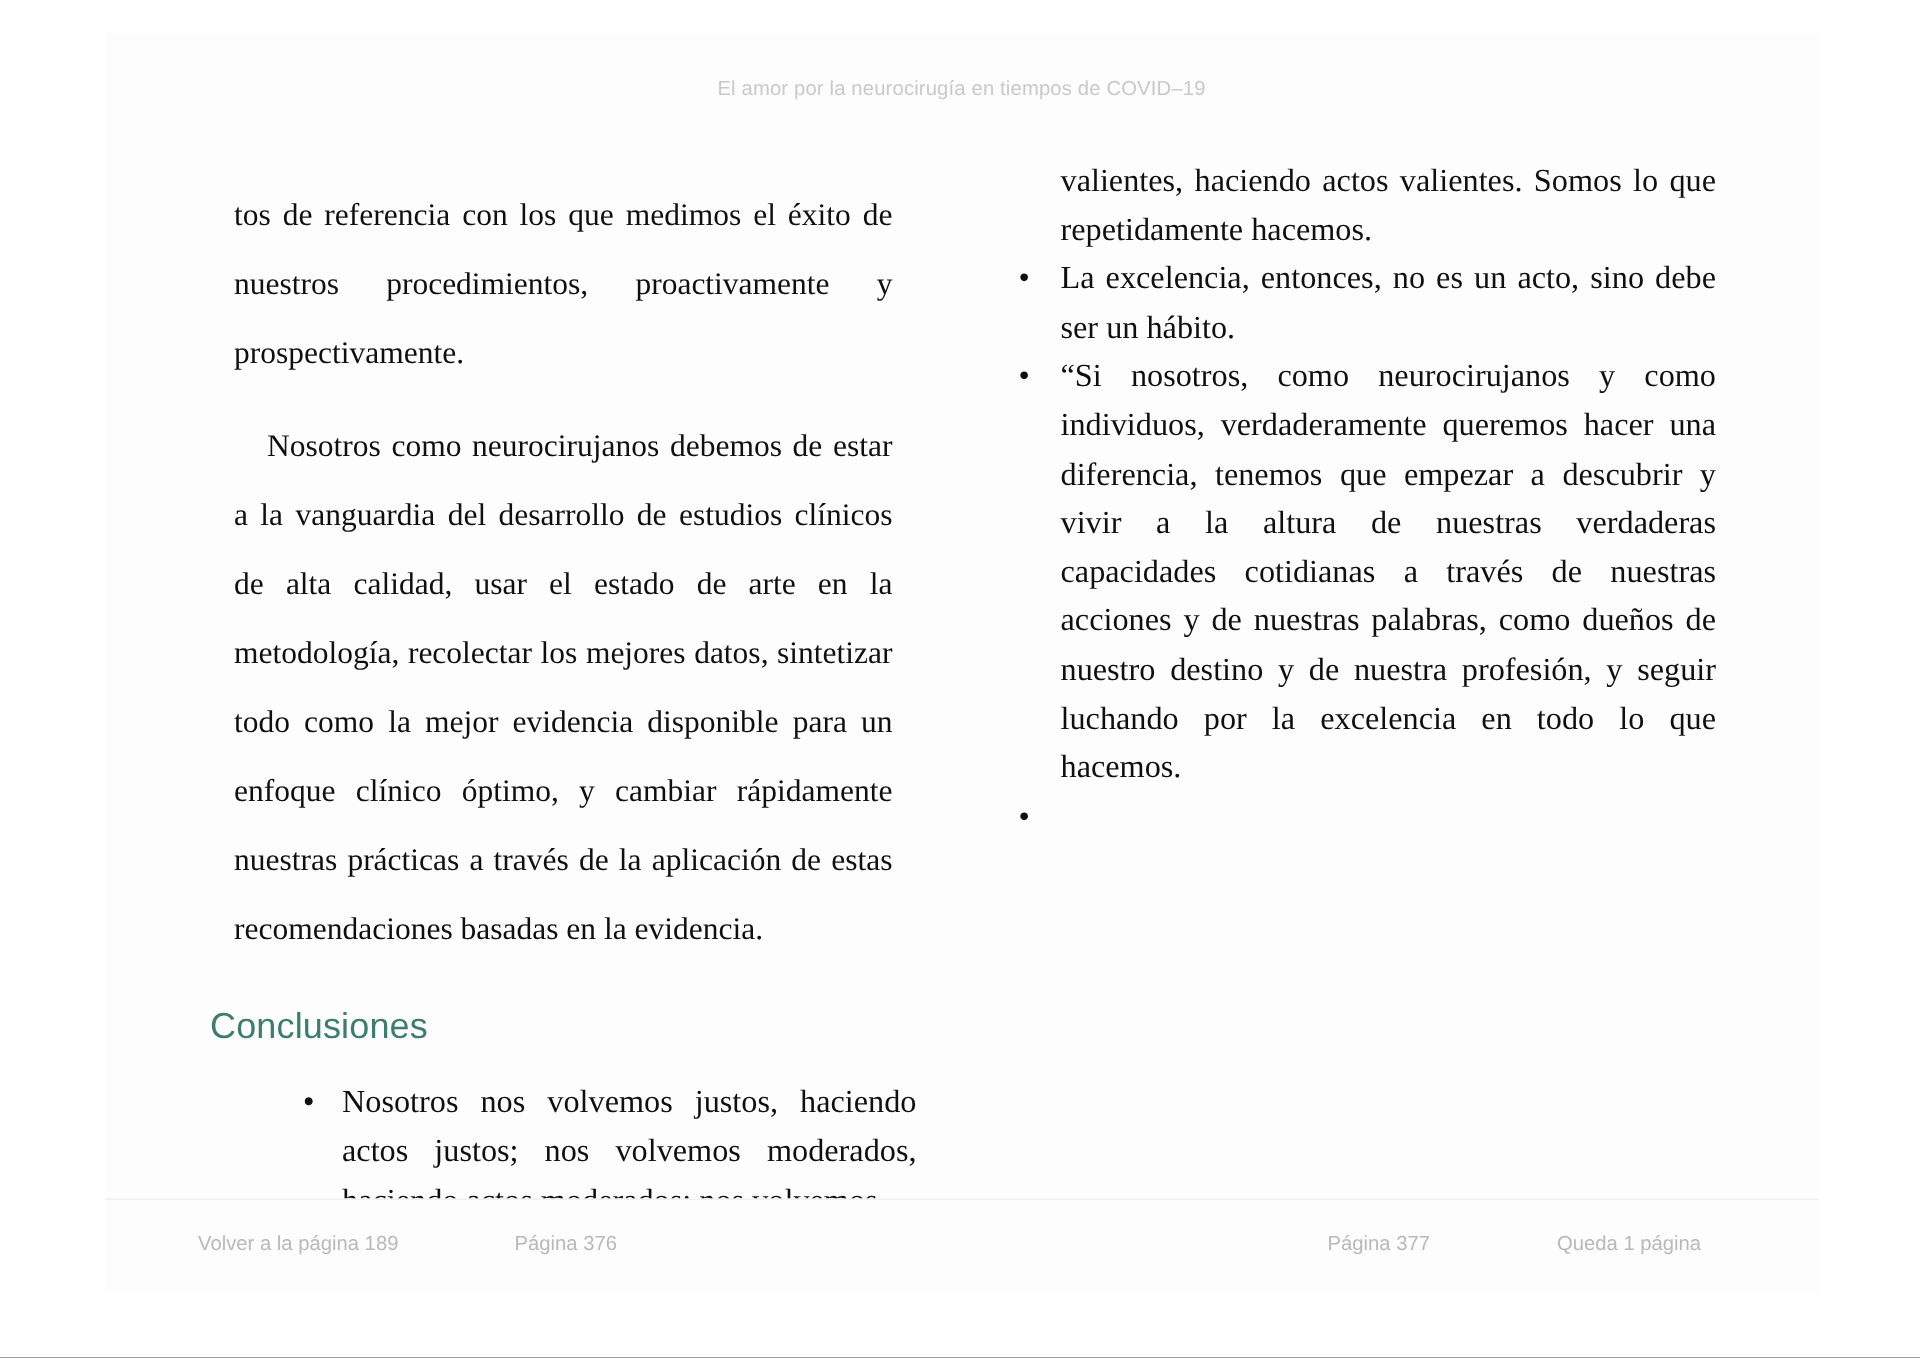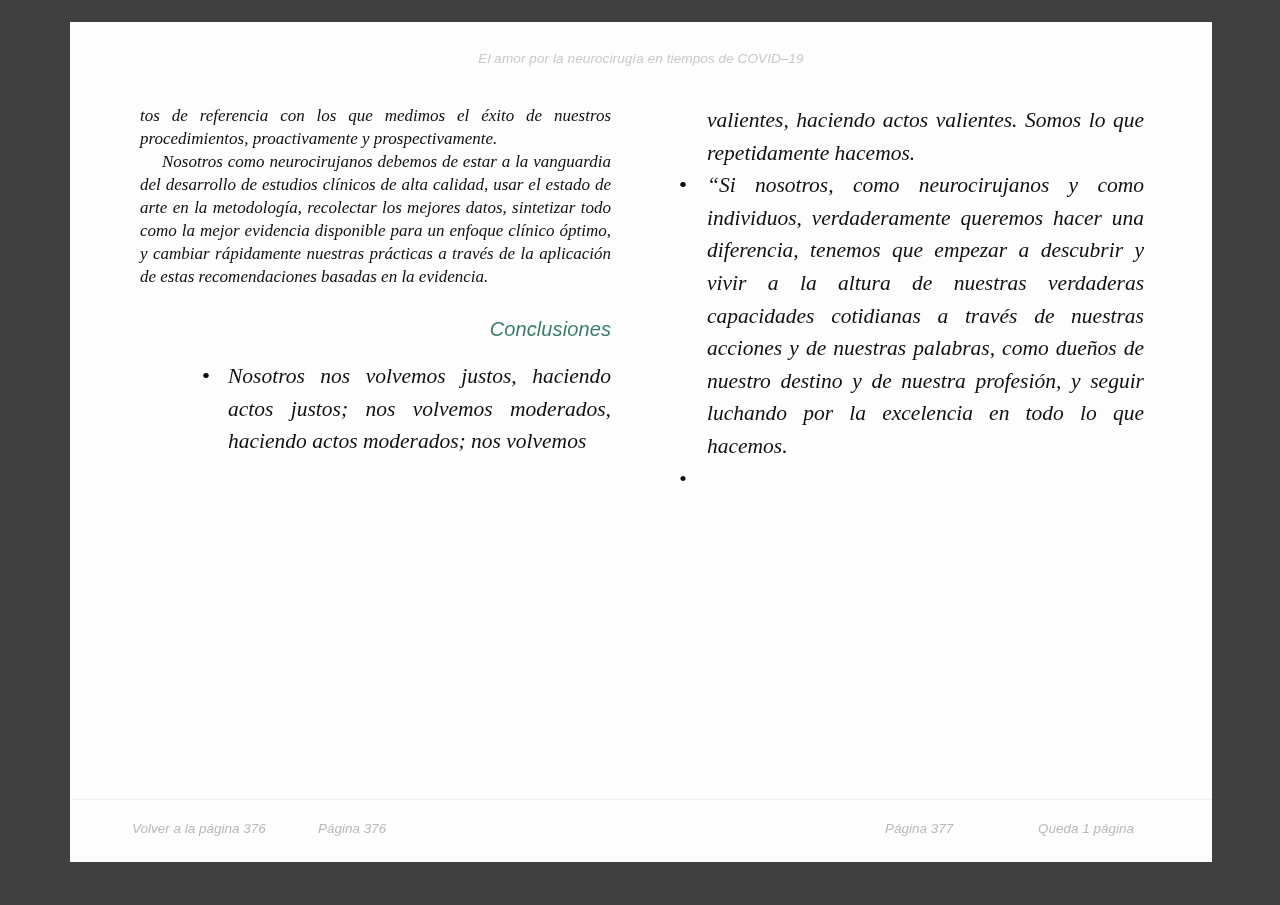--- a/index.html
+++ b/index.html
@@ -12,22 +12,21 @@
     height: 905px;
     overflow: hidden;
     font-family: "Liberation Serif", serif;
   }
 
   .viewer {
     position: absolute;
     left: 0; top: 0;
     width: 1280px;
     height: 905px;
-    background: #404040;
-    font-style: italic;
+    background: #ffffff;
   }
 
   .page {
     position: absolute;
     left: 70px;
     top: 22px;
     width: 1142px;
     height: 840px;
     background: #fdfdfd;
     box-sizing: border-box;
@@ -60,39 +59,38 @@
   }
   .column {
     box-sizing: border-box;
     width: 571px;
     padding: 0 0 0 0;
   }
   .col-left  { padding-left: 70px;  padding-right: 30px; }
   .col-right { padding-left: 38px;  padding-right: 68px; }
 
   p.body-par {
-    margin: 0;
-    font-size: 17px;
-    line-height: 23px;
+    margin: 16px;
+    font-size: 21px;
+    line-height: 46px;
     color: #100f0f;
     text-align: justify;
     text-justify: inter-word;
     hyphens: manual;
   }
   p.indent { text-indent: 22px; }
 
   h2.section-heading {
     margin: 30px 0 20px 0;
     font-family: "Liberation Sans", sans-serif;
     font-weight: 400;
-    font-size: 20px;
+    font-size: 24px;
     line-height: 1.1;
     color: #3b7e6b;
     letter-spacing: 0.1px;
-    text-align: right;
   }
 
   ul.bullets {
     margin: 0;
     padding: 0;
     list-style: none;
   }
   ul.bullets > li {
     position: relative;
     font-size: 21.5px;
@@ -137,21 +135,21 @@
     width: 100%;
     height: 20px;
     font-family: "Liberation Sans", sans-serif;
     font-size: 13.5px;
     color: #b9b9b9;
     line-height: 20px;
     white-space: nowrap;
   }
   .footer-item { position: absolute; top: 0; }
   .f-back      { left: 62px; }
-  .f-page-left { left: 248px; }
+  .f-page-left { left: 273px; }
   .f-page-right{ left: 815px; text-align: right; }
   .f-remaining { left: 968px; }
 </style>
 </head>
 <body>
 
 <div class="viewer">
 
   <div class="page">
 
@@ -183,40 +181,41 @@
 
         <ul class="bullets">
 
           <li class="continuation">
             
             <span>valientes, haciendo actos valientes. Somos lo que repetidamente hacemos.</span>
           </li>
 
           <li>
             <span class="bullet-mark">•</span>
+            <span>La excelencia, entonces, no es un acto, sino debe ser un hábito.</span>
           </li>
 
           <li>
             <span class="bullet-mark">•</span>
             <span>“Si nosotros, como neurocirujanos y como individuos, verdaderamente queremos hacer una diferencia, tenemos que empezar a descubrir y vivir a la altura de nuestras verdaderas capacidades cotidianas a través de nuestras acciones y de nuestras palabras, como dueños de nuestro destino y de nuestra profesión, y seguir luchando por la excelencia en todo lo que hacemos.</span>
           </li>
 
           <li>
             <span class="bullet-mark">•</span>
           </li>
 
         </ul>
 
       </div>
 
     </div>
 
     <div class="footer">
       <div class="footer-inner">
-        <span class="footer-item f-back">Volver a la página 376</span>
+        <span class="footer-item f-back">Volver a la página 189</span>
         <span class="footer-item f-page-left">Página 376</span>
         <span class="footer-item f-page-right">Página 377</span>
         <span class="footer-item f-remaining">Queda 1 página</span>
       </div>
     </div>
 
   </div>
 </div>
 
 </body></html>

